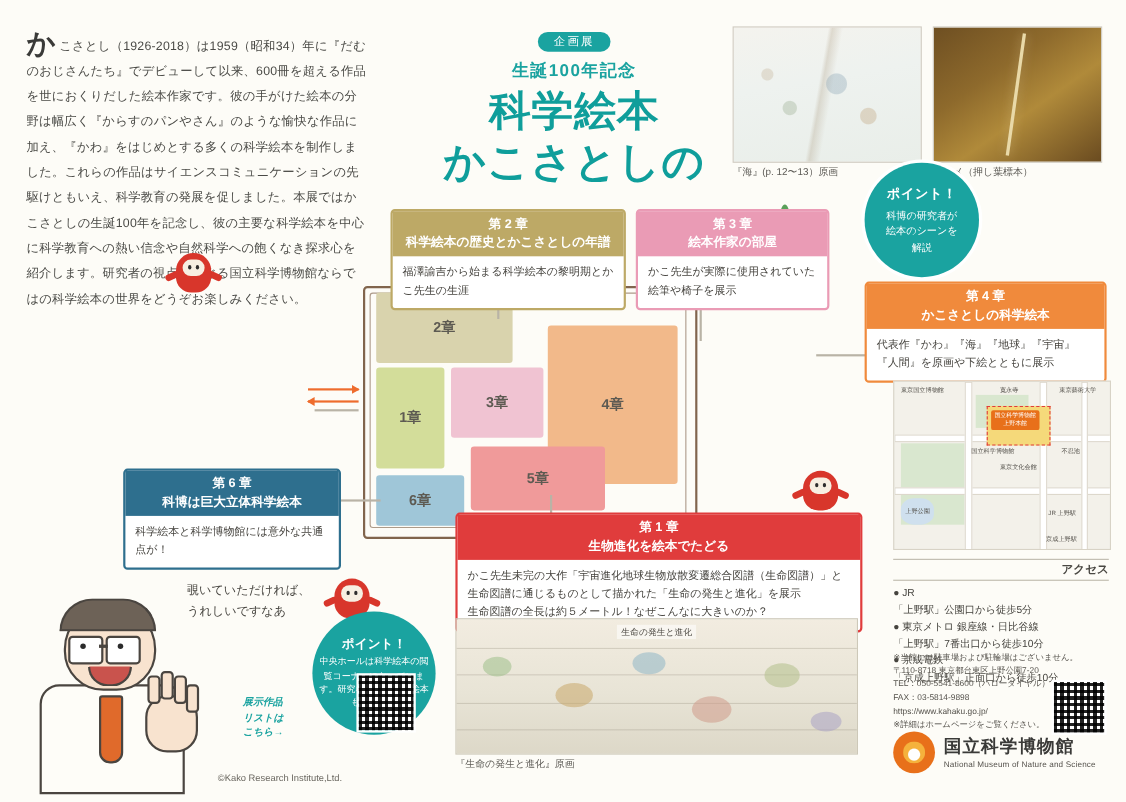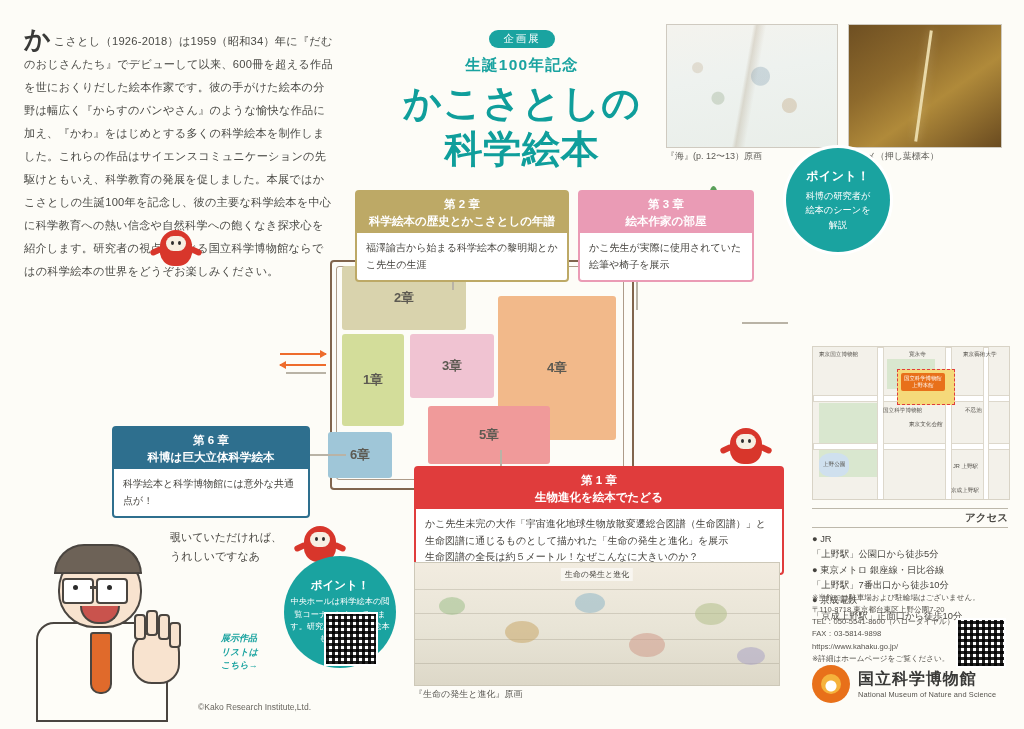--- a/index.html
+++ b/index.html
@@ -74,21 +74,21 @@
   .room{position:absolute;border-radius:3px;}
   .room .rl{
     position:absolute;left:50%;top:50%;transform:translate(-50%,-50%);
     font-size:13px;font-weight:bold;color:#5d5a52;white-space:nowrap;
   }
   #room1{left:20px;top:78px;width:62px;height:92px;background:#d3dd9a;}
   #room2{left:20px;top:10px;width:124px;height:64px;background:#d9d3ad;}
   #room3{left:88px;top:78px;width:84px;height:64px;background:#f0c3d2;}
   #room4{left:176px;top:40px;width:118px;height:144px;background:#f2b98a;}
   #room5{left:106px;top:150px;width:122px;height:58px;background:#f09a9a;}
-  #room6{left:6px;top:176px;width:64px;height:46px;background:#9fc6d8;}
+  #room6{left:20px;top:176px;width:80px;height:46px;background:#9fc6d8;}
   .floor-outline{
     position:absolute;left:8px;top:4px;width:300px;height:226px;
     border:2px solid #6b4a2f;border-radius:4px;opacity:.85;
   }
   .floor-inner{
     position:absolute;left:14px;top:10px;width:286px;height:212px;
     border:1px solid #6b4a2f;border-radius:3px;opacity:.55;
   }
   .arrow-in{position:absolute;left:-42px;top:88px;width:46px;}
   .arrow-in div{height:2px;background:#ee6c2d;margin:9px 0;position:relative;}
@@ -278,22 +278,22 @@
 <div class="page">
 
   <div class="intro">
     <span class="big">か</span><span>こさとし（1926-2018）は1959（昭和34）年に『だむのおじさんたち』でデビューして以来、600冊を超える作品を世におくりだした絵本作家です。彼の手がけた絵本の分野は幅広く『からすのパンやさん』のような愉快な作品に加え、『かわ』をはじめとする多くの科学絵本を制作しました。これらの作品はサイエンスコミュニケーションの先駆けともいえ、科学教育の発展を促しました。本展ではかこさとしの生誕100年を記念し、彼の主要な科学絵本を中心に科学教育への熱い信念や自然科学への飽くなき探求心を紹介します。研究者の視点でめぐる国立科学博物館ならではの科学絵本の世界をどうぞお楽しみください。</span>
   </div>
 
   <div class="title-block">
     <div class="kikakuten">企画展</div>
     <div class="seitan">生誕100年記念</div>
     <div class="main-title">
+      <div>科学絵本</div>
       <div>かこさとしの</div>
-      <div>科学絵本</div>
     </div>
   </div>
 
   <div class="photo photo-sea">
       <div class="scribble"></div>
     </div>
   <div class="photo photo-feather">
       <div class="quill"></div>
     </div>
   <div class="caption cap-sea">『海』(p. 12〜13）原画</div>
@@ -389,20 +389,27 @@
   </div>
 
   <div class="callout" id="c3">
     <div class="hd">
       <span>第 3 章</span><br>
       <span>絵本作家の部屋</span>
     </div>
     <div class="bd">かこ先生が実際に使用されていた絵筆や椅子を展示</div>
   </div>
 
+  <div class="callout" id="c4">
+    <div class="hd">
+      <span>第 4 章</span><br>
+      <span>かこさとしの科学絵本</span>
+    </div>
+    <div class="bd">代表作『かわ』『海』『地球』『宇宙』『人間』を原画や下絵とともに展示</div>
+  </div>
 
   <div class="callout" id="c5">
     <div class="hd">
       <span>第 1 章</span><br>
       <span>生物進化を絵本でたどる</span>
     </div>
     <div class="bd" style="white-space:pre-line">かこ先生未完の大作「宇宙進化地球生物放散変遷総合図譜（生命図譜）」と生命図譜に通じるものとして描かれた「生命の発生と進化」を展示
 生命図譜の全長は約５メートル！なぜこんなに大きいのか？</div>
   </div>
 

